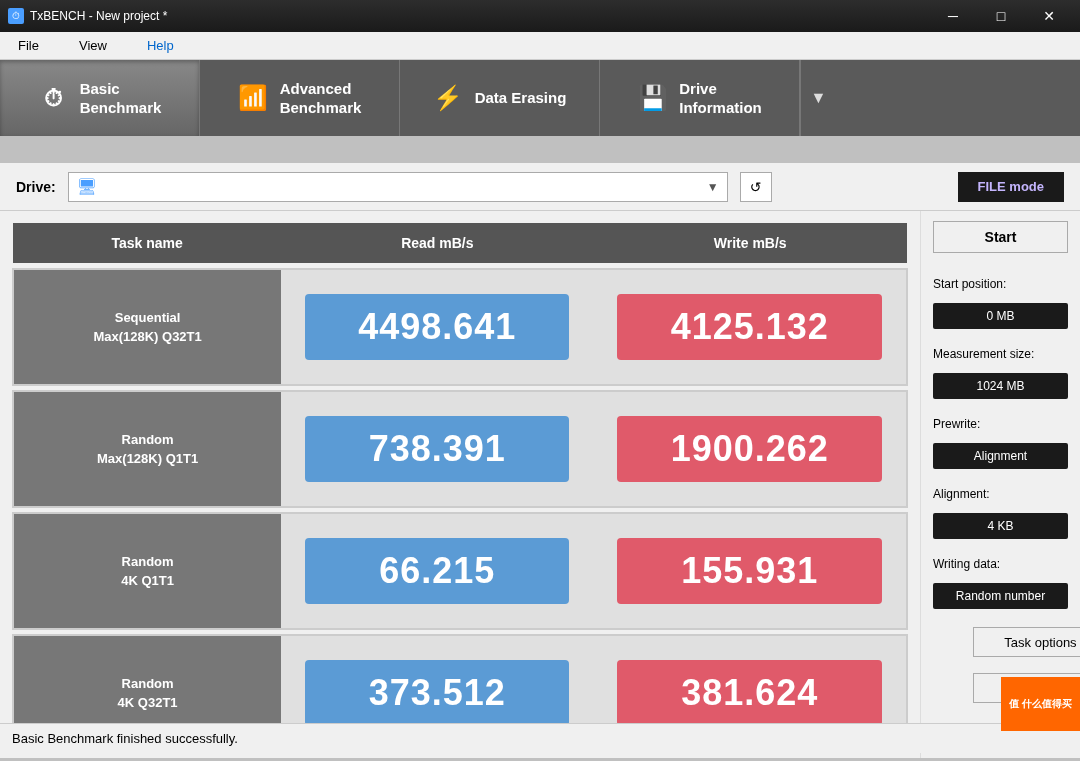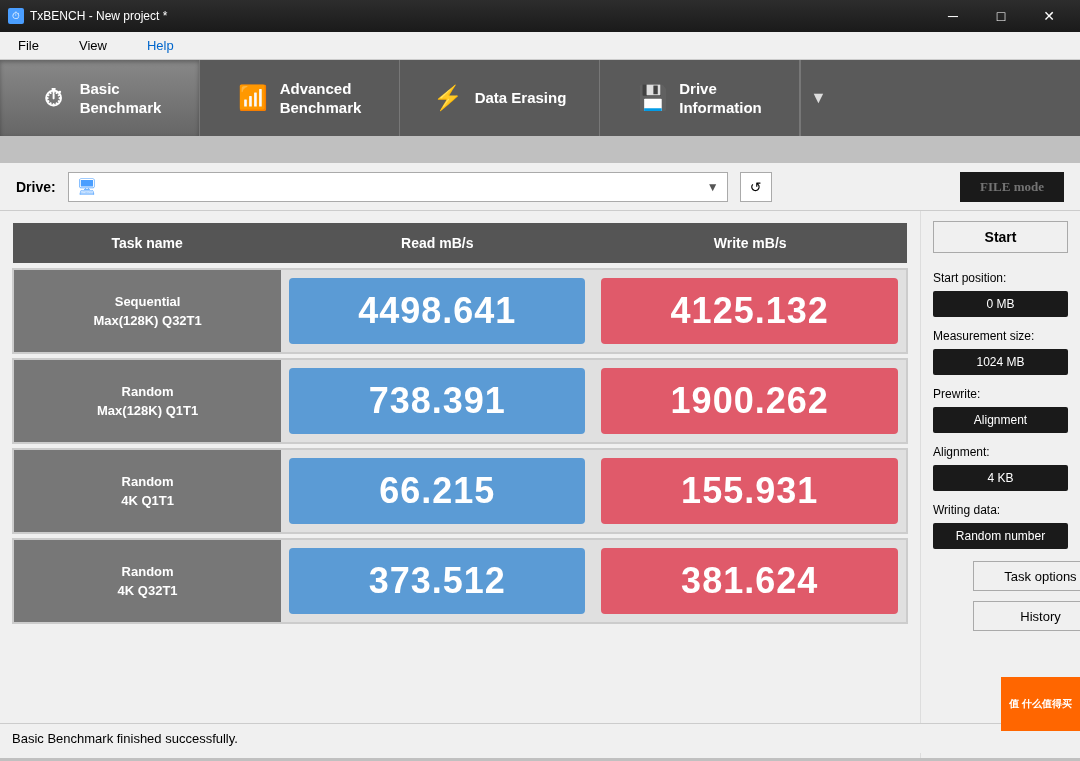--- a/index.html
+++ b/index.html
@@ -171,27 +171,26 @@
       display: flex;
       align-items: center;
       justify-content: center;
       cursor: pointer;
       font-size: 14px;
     }
     .file-mode-btn {
       height: 30px;
       padding: 0 20px;
       background: #1a1a1a;
-      color: #737373;
+      color: #c4b5fd;
       border: none;
       font-size: 13px;
       font-weight: bold;
       cursor: pointer;
       margin-left: auto;
-      font-family: Liberation Serif, serif;
     }
 
     
     .main-content {
       display: flex;
       height: calc(761px - 32px - 28px - 76px - 48px - 30px);
       background: #f0f0f0;
     }
 
     
@@ -217,21 +216,21 @@
     }
     .bench-header th:first-child {
       text-align: center;
       width: 30%;
     }
     .bench-row {
       background: #e0e0e0;
       border: 2px solid #ccc;
     }
     .bench-row td {
-      padding: 8px;
+      padding: 24px;
     }
     .task-name-cell {
       background: #777;
       color: #fff;
       font-size: 13px;
       font-weight: bold;
       text-align: center;
       padding: 12px 16px !important;
       line-height: 1.5;
       min-height: 70px;
@@ -268,21 +267,21 @@
       background: #f0f0f0;
     }
 
     
     .sidebar {
       width: 160px;
       background: #f0f0f0;
       padding: 10px 12px;
       display: flex;
       flex-direction: column;
-      gap: 6px;
+      gap: 12px;
       border-left: 1px solid #ddd;
     }
     .start-btn {
       width: 100%;
       height: 32px;
       background: #f0f0f0;
       border: 1px solid #aaa;
       font-size: 14px;
       font-weight: bold;
       cursor: pointer;

